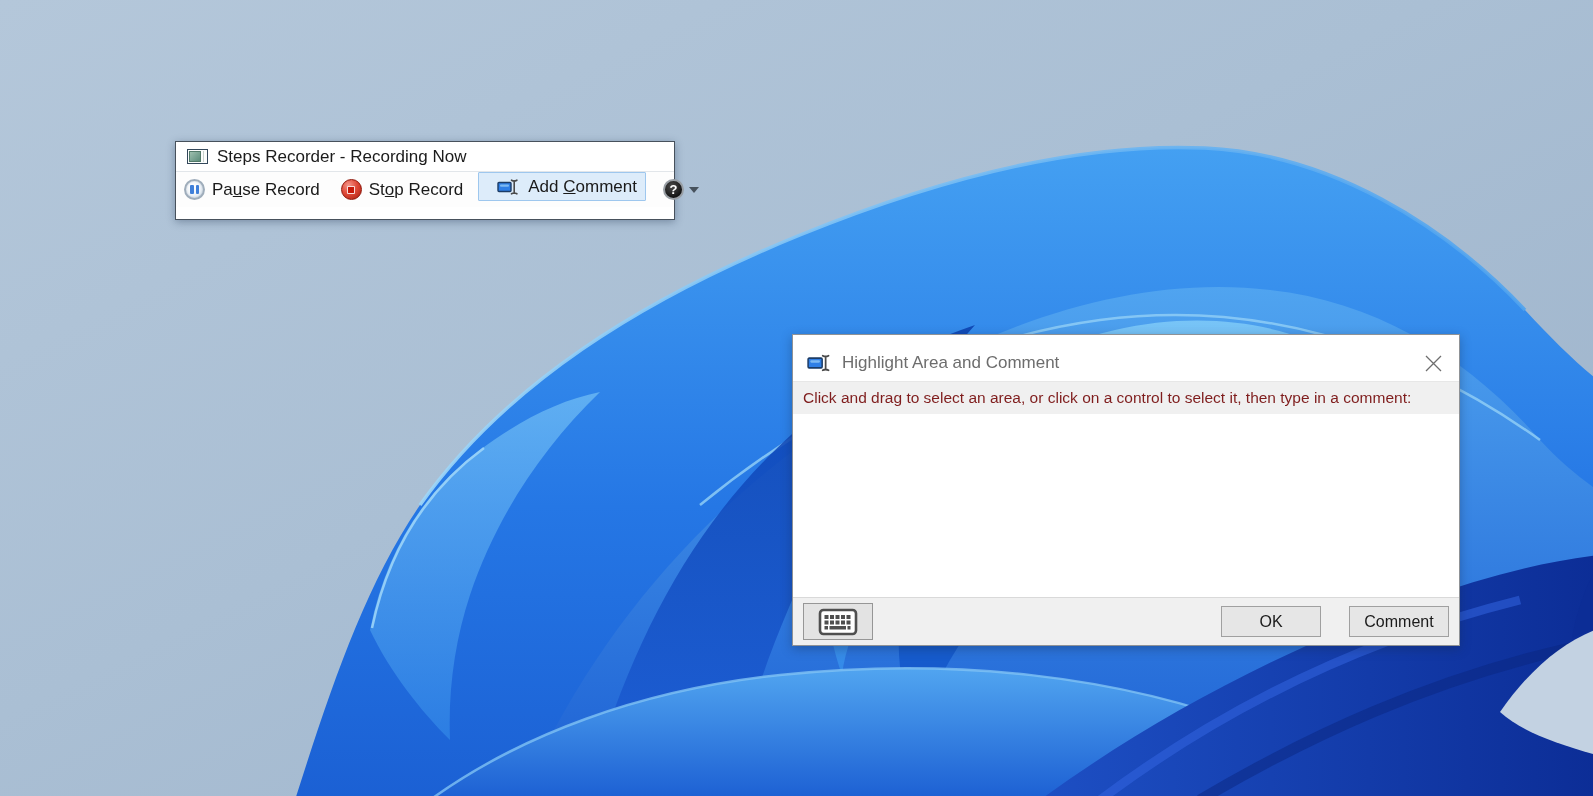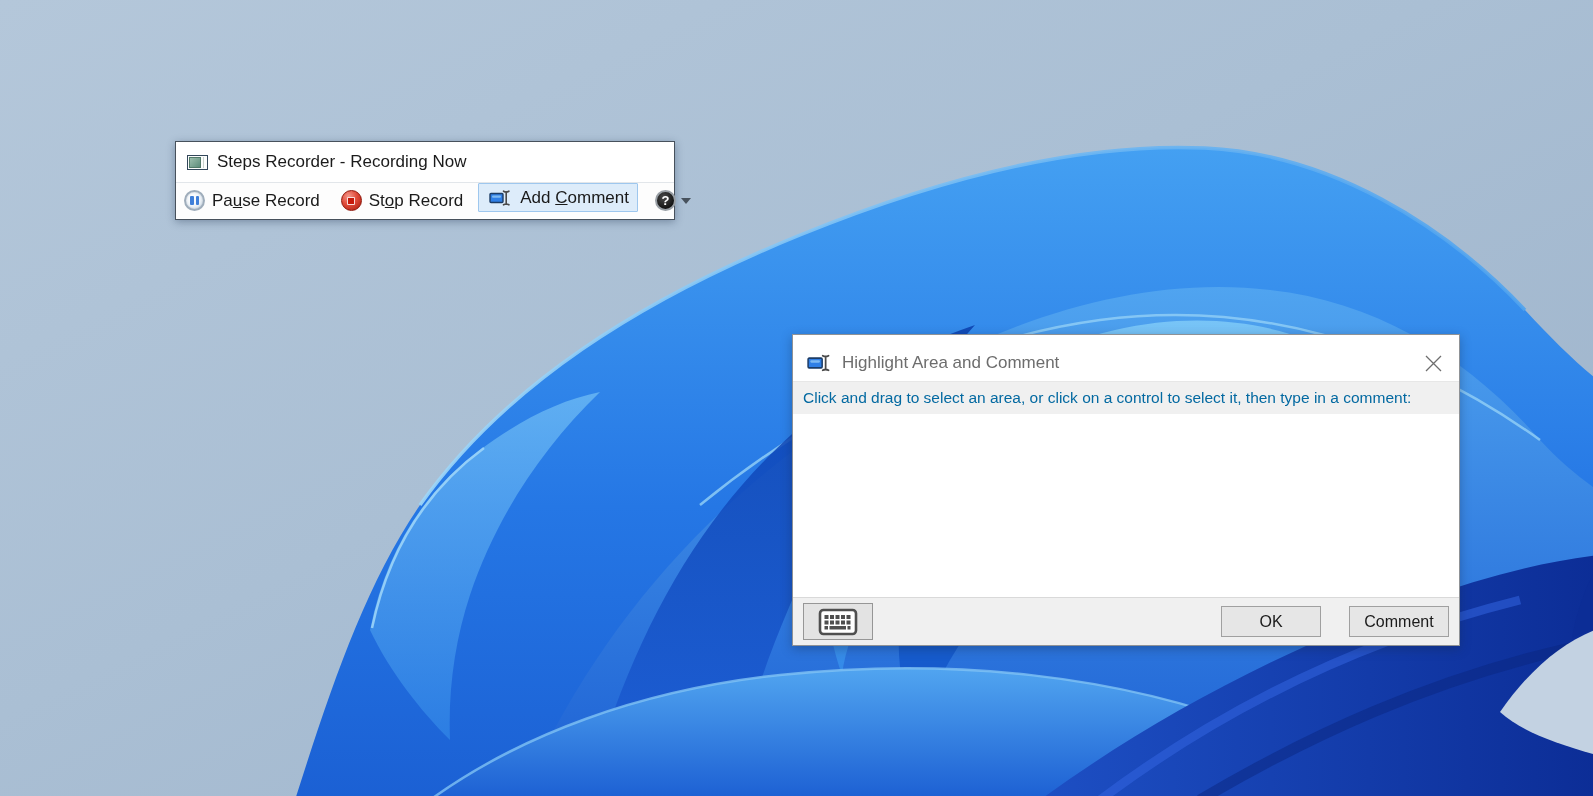--- a/index.html
+++ b/index.html
@@ -14,38 +14,38 @@
 
   
   .recorder {
     position: absolute; left: 175px; top: 141px; width: 500px; height: 79px;
     background: #ffffff;
     border: 1px solid #47515c;
     box-shadow: 0 2px 8px rgba(20,40,70,.35);
     z-index: 5;
   }
   .recorder-titlebar {
-    height: 41px; display: flex; align-items: center; padding-left: 11px;
+    height: 30px; display: flex; align-items: center; padding-left: 11px;
     background: #ffffff; border-bottom: 1px solid #e2e6ea;
   }
   .app-icon { width: 21px; height: 15px; border: 1px solid #33475a; background: #fbfdfc; position: relative; flex: 0 0 auto; }
   .app-icon .screen { position: absolute; left: 1px; top: 1px; width: 12px; height: 11px; background: linear-gradient(135deg,#9dbfae,#5d8d7b); border: 1px solid #527a69; }
   .app-icon .strip  { position: absolute; right: 3px; top: 1px; width: 1px; height: 11px; background: #c9d2cd; }
   .recorder-title { margin-left: 9px; font-size: 17px; color: #1b1b1b; white-space: nowrap; }
   .recorder-toolbar {
     height: 35px; display: flex; 
     background: #fdfdfd; padding: 0 4px;
   }
   .tool-btn { display: flex; align-items: center; gap: 7px; cursor: default; }
   .tool-label { font-size: 17px; color: #1a1a1a; white-space: nowrap; }
   .tool-label u { text-decoration: underline; }
   .pause-btn { margin-left: 4px; }
   .stop-btn { margin-left: 21px; }
   .comment-btn {
-    margin-left: 15px; padding: 3px 8px 3px 10px; height: 29px;
+    margin-left: 15px; padding: 3px 8px 3px 18px; height: 29px;
     background: #ddecfa; border: 1px solid #9ec7ee; border-radius: 1px;
   }
   .help-group { margin-left: 17px; display: flex; align-items: center; gap: 5px; }
 
   .pause-icon {
     width: 21px; height: 21px; border-radius: 50%;
     background: radial-gradient(circle at 35% 30%, #ffffff 0%, #eef3f8 55%, #ccd8e3 100%);
     border: 2px solid #9fadbb;
     display: flex; align-items: center; justify-content: center; gap: 2px;
     box-shadow: inset 0 0 2px rgba(90,110,140,.4);
@@ -77,21 +77,21 @@
     position: absolute; left: 792px; top: 334px; width: 668px; height: 312px;
     background: #ffffff; border: 1px solid #8f9296;
     box-shadow: 0 3px 10px rgba(20,40,70,.35);
     z-index: 5; display: flex; flex-direction: column;
   }
   .dialog-titlebar { height: 46px; display: flex; align-items: center; padding: 10px 12px 0 14px; background: #ffffff; flex: 0 0 auto; }
   .dialog-title { margin-left: 9px; font-size: 17px; color: #6d6d6d; white-space: nowrap; flex: 1 1 auto; }
   .close-btn { width: 28px; height: 28px; display: flex; align-items: center; justify-content: center; }
   .instruction-bar {
     height: 33px; background: #f0f0f0; display: flex; align-items: center;
-    padding: 0 10px; font-size: 15.5px; color: #0369a1; flex: 0 0 auto;
+    padding: 0 10px; font-size: 15.5px; color: #7f1d1d; flex: 0 0 auto;
     border-top: 1px solid #e7e7e7;
   }
   .comment-area {
     flex: 1 1 auto; width: 100%; border: none; outline: none; resize: none;
     background: #ffffff; font-family: "Liberation Sans", sans-serif; font-size: 15px;
     padding: 6px 8px;
   }
   .dialog-bottombar {
     height: 48px; background: #f0f0f0; border-top: 1px solid #d9d9d9;
     display: flex; align-items: center; padding: 0 10px; flex: 0 0 auto;

